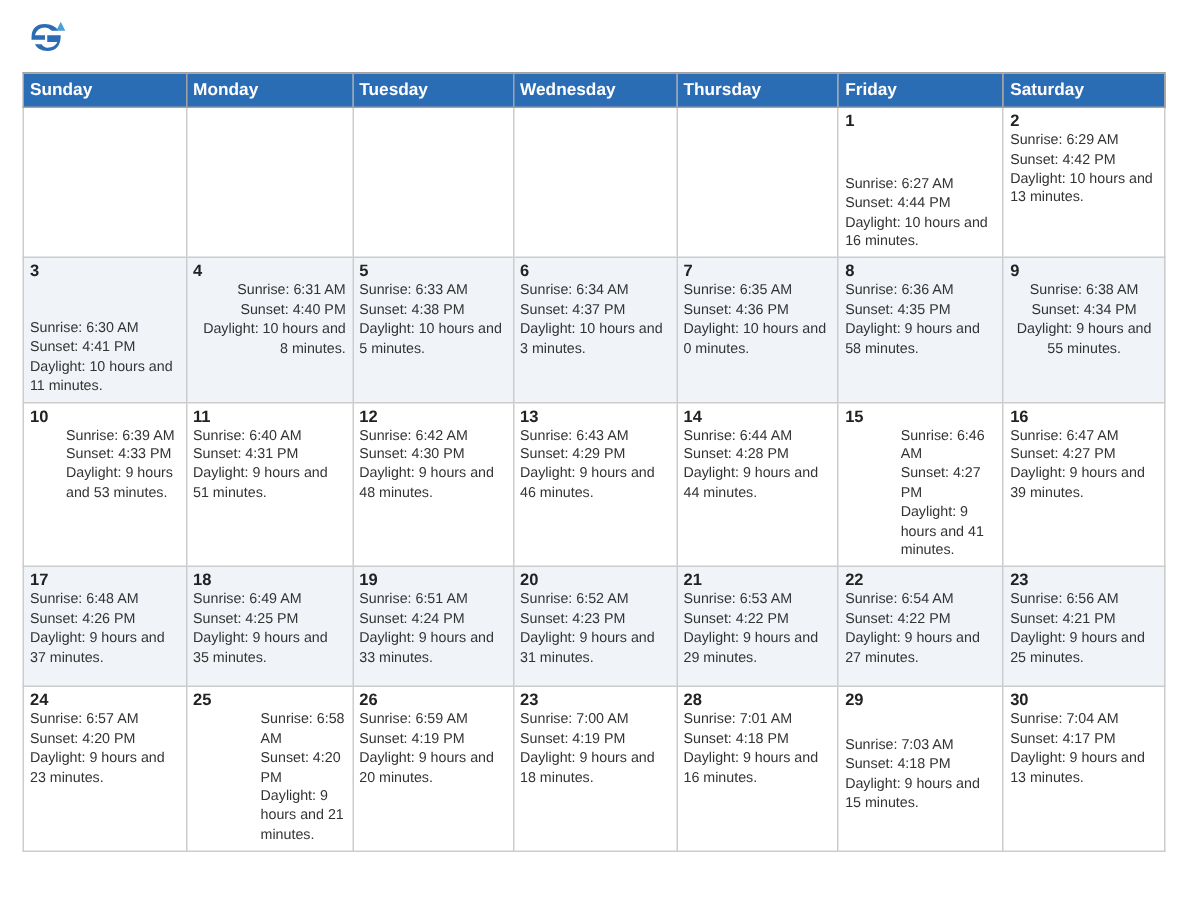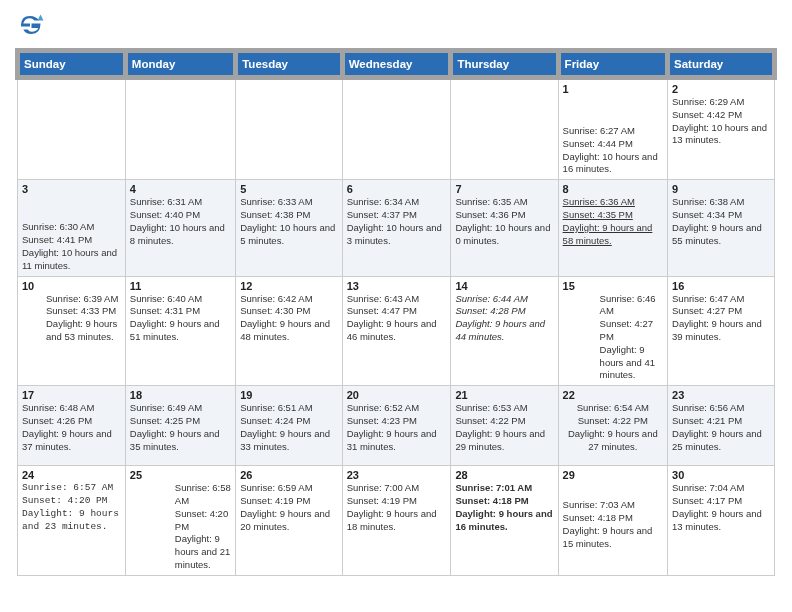--- a/index.html
+++ b/index.html
@@ -54,21 +54,21 @@
       width: 100%;
       border-collapse: collapse;
     }
     .calendar th {
       background: #2a6db5;
       color: #fff;
       font-size: 11.5px;
       font-weight: bold;
       padding: 5px 4px;
       text-align: left;
-      border: 5px solid #a3a3a3;
+      border: 1px solid #a3a3a3;
     }
     .calendar td {
       border: 1px solid #ccc;
       vertical-align: top;
       padding: 3px 4px;
       width: 113px;
       min-height: 80px;
       height: 80px;
       background: #fff;
     }
@@ -147,21 +147,21 @@
         </tr>
         <tr>
           <td>
             <span class="day-num">3</span>
             <div class="day-info" style="white-space: pre-line; margin-top: 26px;">Sunrise: 6:30 AM
 Sunset: 4:41 PM
 Daylight: 10 hours and 11 minutes.</div>
           </td>
           <td>
             <span class="day-num">4</span>
-            <div class="day-info" style="white-space: pre-line;">Sunrise: 6:31 AM
+            <div class="day-info" style="white-space: pre-line; text-align: right;">Sunrise: 6:31 AM
 Sunset: 4:40 PM
 Daylight: 10 hours and 8 minutes.</div>
           </td>
           <td>
             <span class="day-num">5</span>
             <div class="day-info" style="white-space: pre-line;">Sunrise: 6:33 AM
 Sunset: 4:38 PM
 Daylight: 10 hours and 5 minutes.</div>
           </td>
           <td>
@@ -171,27 +171,27 @@
 Daylight: 10 hours and 3 minutes.</div>
           </td>
           <td>
             <span class="day-num">7</span>
             <div class="day-info" style="white-space: pre-line;">Sunrise: 6:35 AM
 Sunset: 4:36 PM
 Daylight: 10 hours and 0 minutes.</div>
           </td>
           <td>
             <span class="day-num">8</span>
-            <div class="day-info" style="white-space: pre-line; text-decoration: underline;">Sunrise: 6:36 AM
+            <div class="day-info" style="white-space: pre-line;">Sunrise: 6:36 AM
 Sunset: 4:35 PM
 Daylight: 9 hours and 58 minutes.</div>
           </td>
           <td>
             <span class="day-num">9</span>
-            <div class="day-info" style="white-space: pre-line;">Sunrise: 6:38 AM
+            <div class="day-info" style="white-space: pre-line; text-align: center;">Sunrise: 6:38 AM
 Sunset: 4:34 PM
 Daylight: 9 hours and 55 minutes.</div>
           </td>
         </tr>
         <tr>
           <td>
             <span class="day-num">10</span>
             <div class="day-info" style="white-space: pre-line; margin-left: 24px;">Sunrise: 6:39 AM
 Sunset: 4:33 PM
 Daylight: 9 hours and 53 minutes.</div>
@@ -204,26 +204,26 @@
           </td>
           <td>
             <span class="day-num">12</span>
             <div class="day-info" style="white-space: pre-line;">Sunrise: 6:42 AM
 Sunset: 4:30 PM
 Daylight: 9 hours and 48 minutes.</div>
           </td>
           <td>
             <span class="day-num">13</span>
             <div class="day-info" style="white-space: pre-line;">Sunrise: 6:43 AM
-Sunset: 4:47 PM
+Sunset: 4:29 PM
 Daylight: 9 hours and 46 minutes.</div>
           </td>
           <td>
             <span class="day-num">14</span>
-            <div class="day-info" style="white-space: pre-line; font-style: italic;">Sunrise: 6:44 AM
+            <div class="day-info" style="white-space: pre-line;">Sunrise: 6:44 AM
 Sunset: 4:28 PM
 Daylight: 9 hours and 44 minutes.</div>
           </td>
           <td>
             <span class="day-num">15</span>
             <div class="day-info" style="white-space: pre-line; margin-left: 37px;">Sunrise: 6:46 AM
 Sunset: 4:27 PM
 Daylight: 9 hours and 41 minutes.</div>
           </td>
           <td>
@@ -259,35 +259,35 @@
 Daylight: 9 hours and 31 minutes.</div>
           </td>
           <td>
             <span class="day-num">21</span>
             <div class="day-info" style="white-space: pre-line;">Sunrise: 6:53 AM
 Sunset: 4:22 PM
 Daylight: 9 hours and 29 minutes.</div>
           </td>
           <td>
             <span class="day-num">22</span>
-            <div class="day-info" style="white-space: pre-line; text-align: center;">Sunrise: 6:54 AM
+            <div class="day-info" style="white-space: pre-line;">Sunrise: 6:54 AM
 Sunset: 4:22 PM
 Daylight: 9 hours and 27 minutes.</div>
           </td>
           <td>
             <span class="day-num">23</span>
             <div class="day-info" style="white-space: pre-line;">Sunrise: 6:56 AM
 Sunset: 4:21 PM
 Daylight: 9 hours and 25 minutes.</div>
           </td>
         </tr>
         <tr>
           <td>
             <span class="day-num">24</span>
-            <div class="day-info" style="white-space: pre-line; font-family: Liberation Mono, monospace;">Sunrise: 6:57 AM
+            <div class="day-info" style="white-space: pre-line;">Sunrise: 6:57 AM
 Sunset: 4:20 PM
 Daylight: 9 hours and 23 minutes.</div>
           </td>
           <td>
             <span class="day-num">25</span>
             <div class="day-info" style="white-space: pre-line; margin-left: 45px;">Sunrise: 6:58 AM
 Sunset: 4:20 PM
 Daylight: 9 hours and 21 minutes.</div>
           </td>
           <td>
@@ -297,21 +297,21 @@
 Daylight: 9 hours and 20 minutes.</div>
           </td>
           <td>
             <span class="day-num">23</span>
             <div class="day-info" style="white-space: pre-line;">Sunrise: 7:00 AM
 Sunset: 4:19 PM
 Daylight: 9 hours and 18 minutes.</div>
           </td>
           <td>
             <span class="day-num">28</span>
-            <div class="day-info" style="white-space: pre-line; font-weight: bold;">Sunrise: 7:01 AM
+            <div class="day-info" style="white-space: pre-line;">Sunrise: 7:01 AM
 Sunset: 4:18 PM
 Daylight: 9 hours and 16 minutes.</div>
           </td>
           <td>
             <span class="day-num">29</span>
             <div class="day-info" style="white-space: pre-line; margin-top: 18px;">Sunrise: 7:03 AM
 Sunset: 4:18 PM
 Daylight: 9 hours and 15 minutes.</div>
           </td>
           <td>

